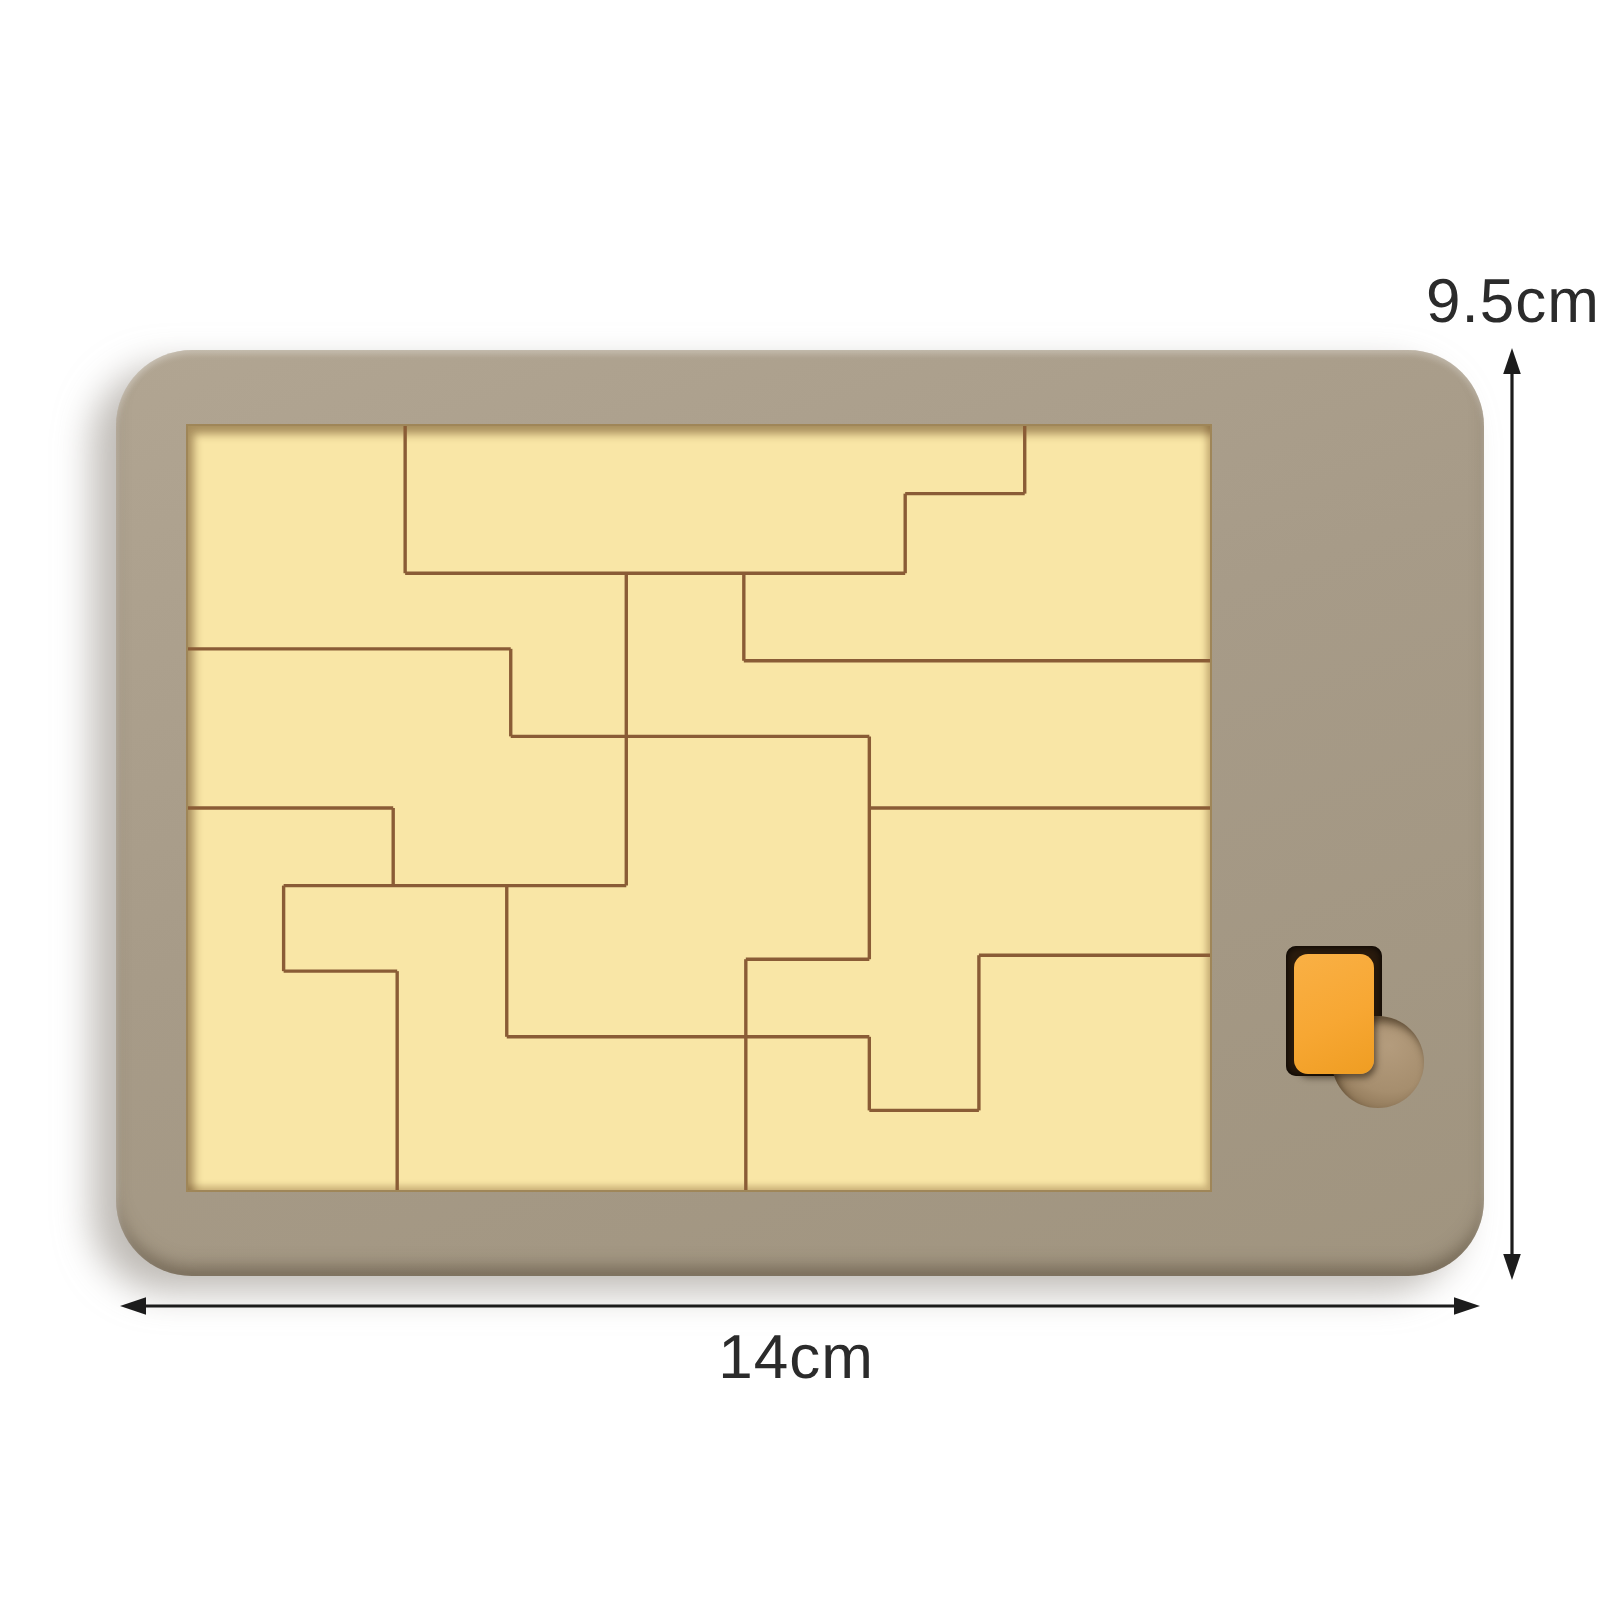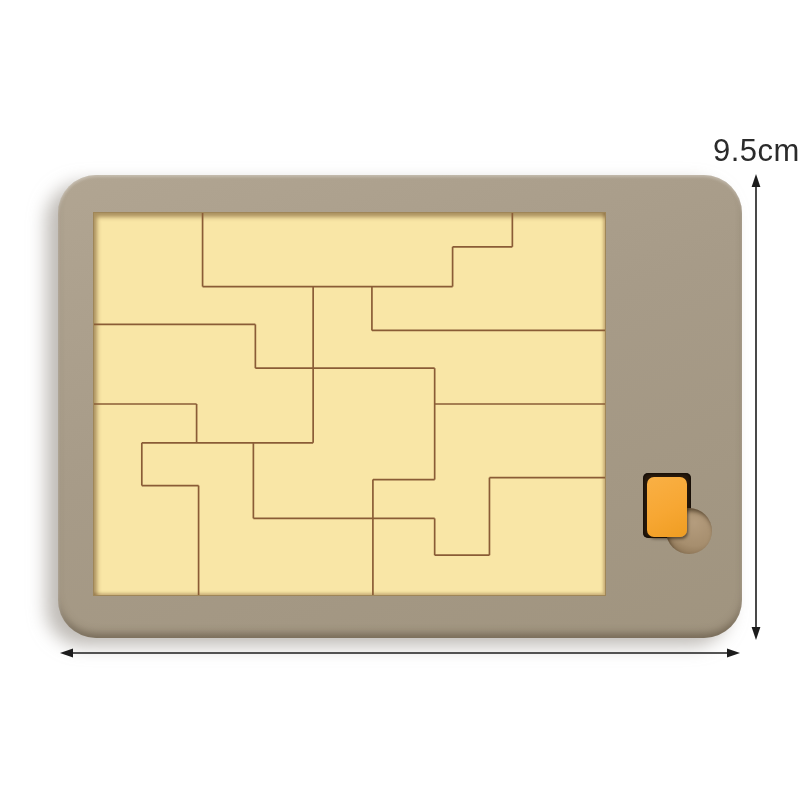--- a/index.html
+++ b/index.html
@@ -119,14 +119,15 @@
     <polygon points="8,2 3.6,15 12.4,15"></polygon>
     <polygon points="8,468 3.6,455 12.4,455"></polygon>
   </svg>
   <div class="dim-label height">9.5cm</div>
 
   <svg class="dim-arrow" style="left:58px;top:645px;" width="684" height="16" xmlns="http://www.w3.org/2000/svg">
     <line x1="12" y1="8" x2="672" y2="8"></line>
     <polygon points="2,8 15,3.6 15,12.4"></polygon>
     <polygon points="682,8 669,3.6 669,12.4"></polygon>
   </svg>
+  <div class="dim-label width">14cm</div>
 
 </div>
 
 </body></html>

